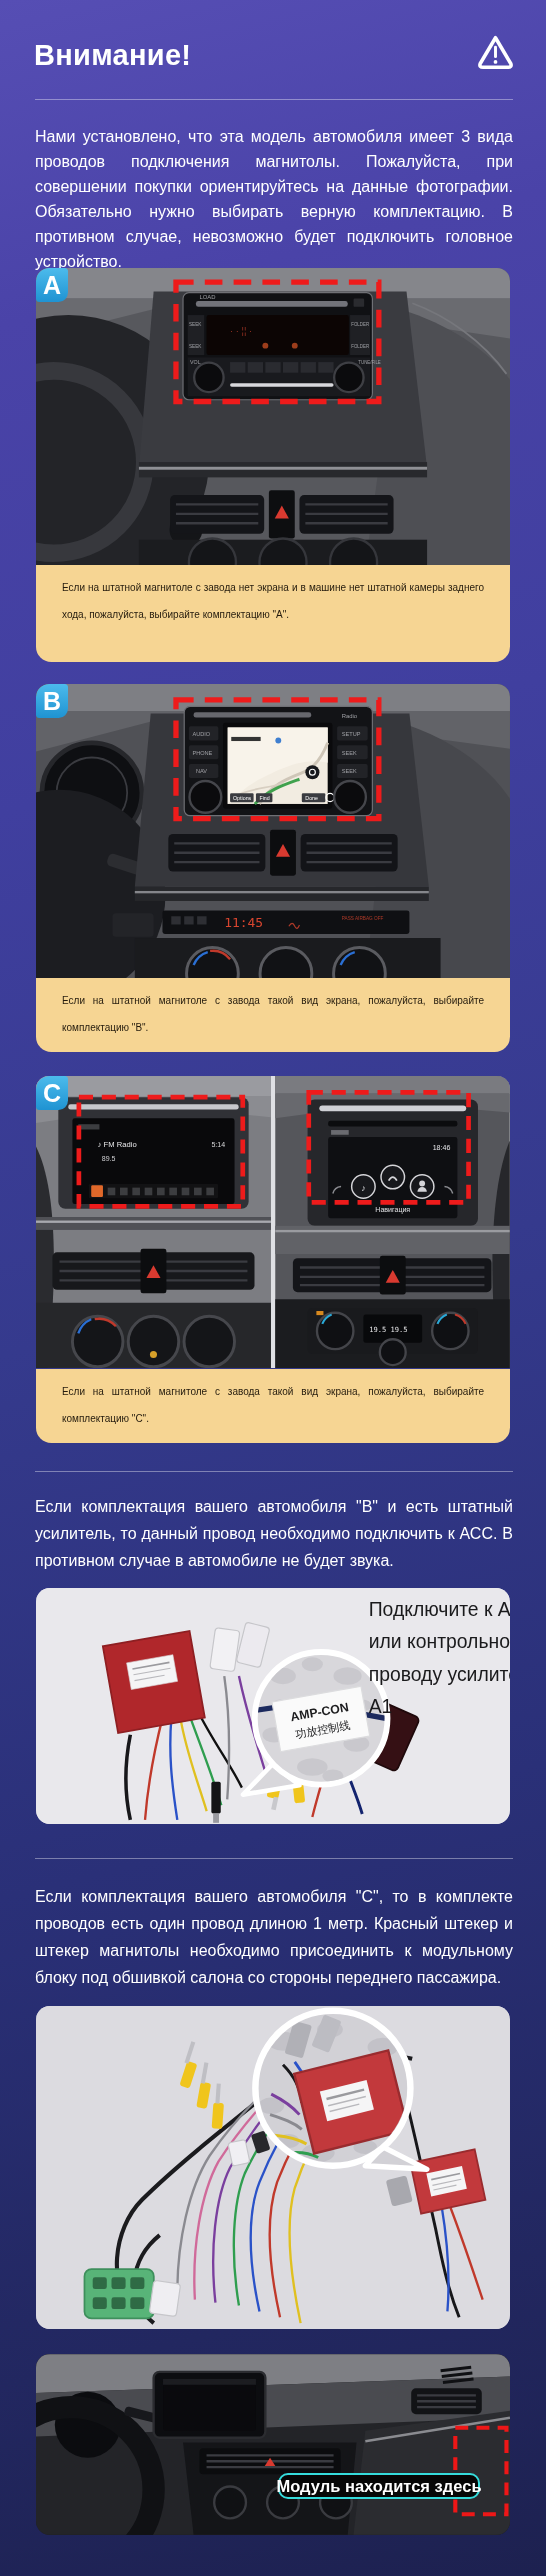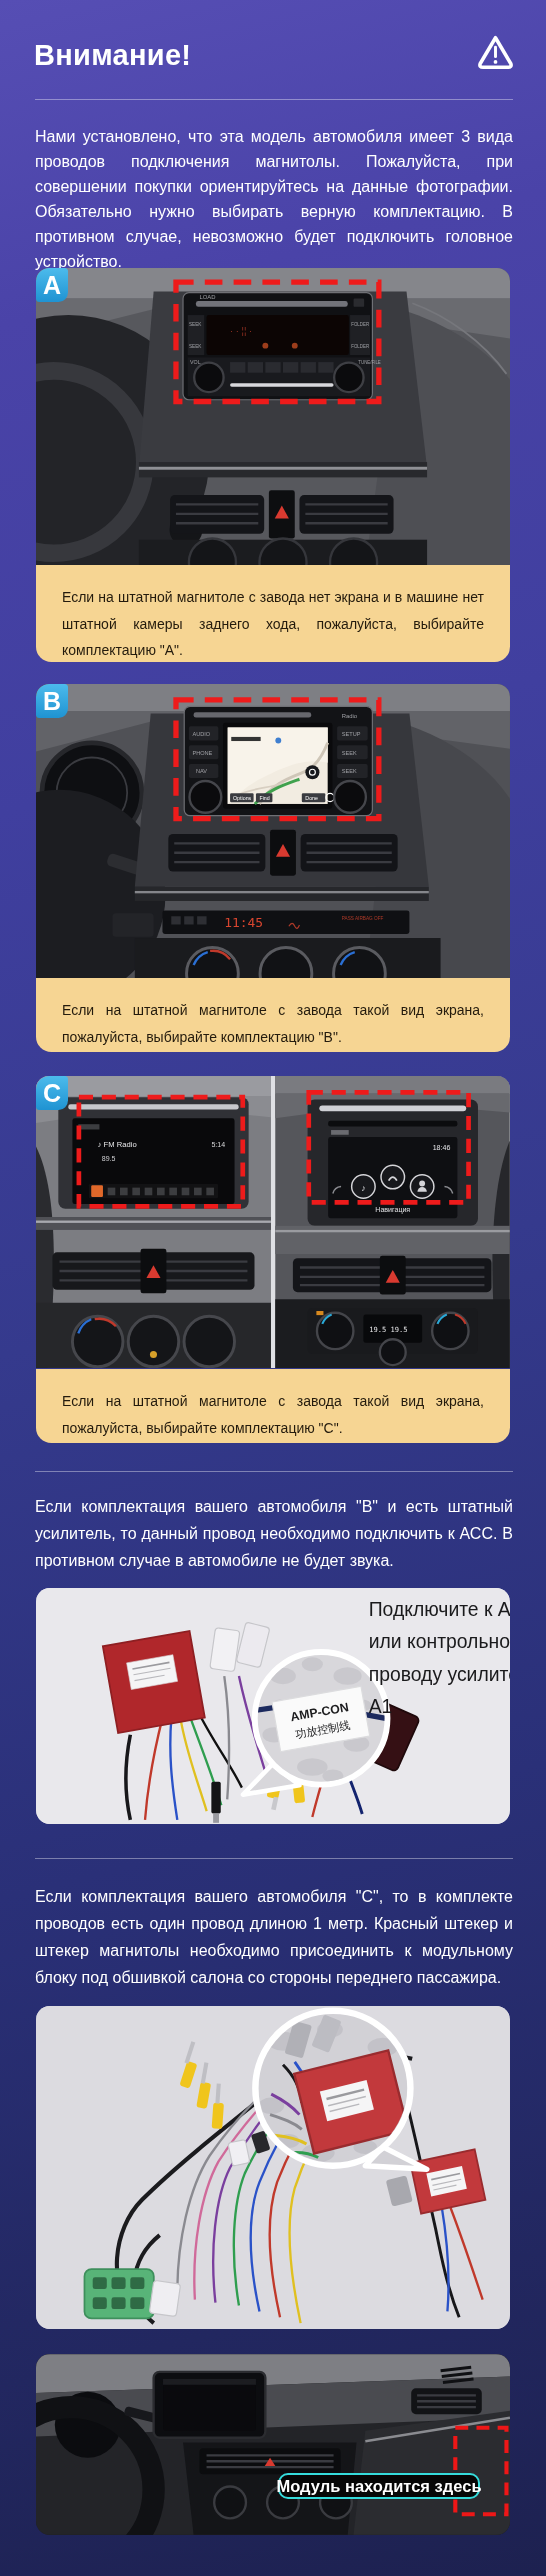--- a/index.html
+++ b/index.html
@@ -10,22 +10,22 @@
   }
   .abs{position:absolute;}
   .page-title{left:34px; top:39px; font-size:29px; font-weight:bold; color:#ffffff; letter-spacing:0.3px;}
   .warn-icon{left:476px; top:33px; width:39px; height:39px;}
   .divider{left:35px; width:478px; height:0; border-top:0.6px solid rgba(255,255,255,.38);}
   .white-par{left:35px; width:478px; color:#ffffff; font-size:16px; line-height:25px; text-align:justify;}
   .note-par{line-height:27px;}
   .photo-card{left:36px; width:474px; overflow:hidden; border-radius:13px 13px 0 0;}
   .photo-rounded{border-radius:14px;}
   .caption-box{left:36px; width:474px; box-sizing:border-box; background:#f6d593;
-    border-radius:0 0 15.3px 15.3px; padding:19px 26px; color:#241b0d;
-    font-size:14px; line-height:26.5px; text-align:justify;}
+    border-radius:0 0 15.3px 15.3px; padding:10px 26px; color:#241b0d;
+    font-size:10px; line-height:26.5px; text-align:justify;}
   .badge{position:absolute; left:0; top:0; width:32px; height:34px;
     background:linear-gradient(180deg,#4cbbec,#1f93d2);
     border-radius:13px 3.5px 9.4px 3.5px; display:flex; align-items:center; justify-content:center;
     color:#ffffff; font-size:25px; font-weight:bold;}
   .cphotos{display:flex; gap:4.1px; background:#dfe0e4;}
   svg{display:block;}
   .dashrect{fill:none; stroke:#ee1b1b; stroke-width:9; stroke-dasharray:30 19;}
   .dashrect-sm{fill:none; stroke:#ee1b1b; stroke-width:8; stroke-dasharray:24 15;}
   .slat{stroke:#3a3b41; stroke-width:4;}
   .svg-label{fill:#9fa0a5; font-family:"Liberation Sans",sans-serif;}

